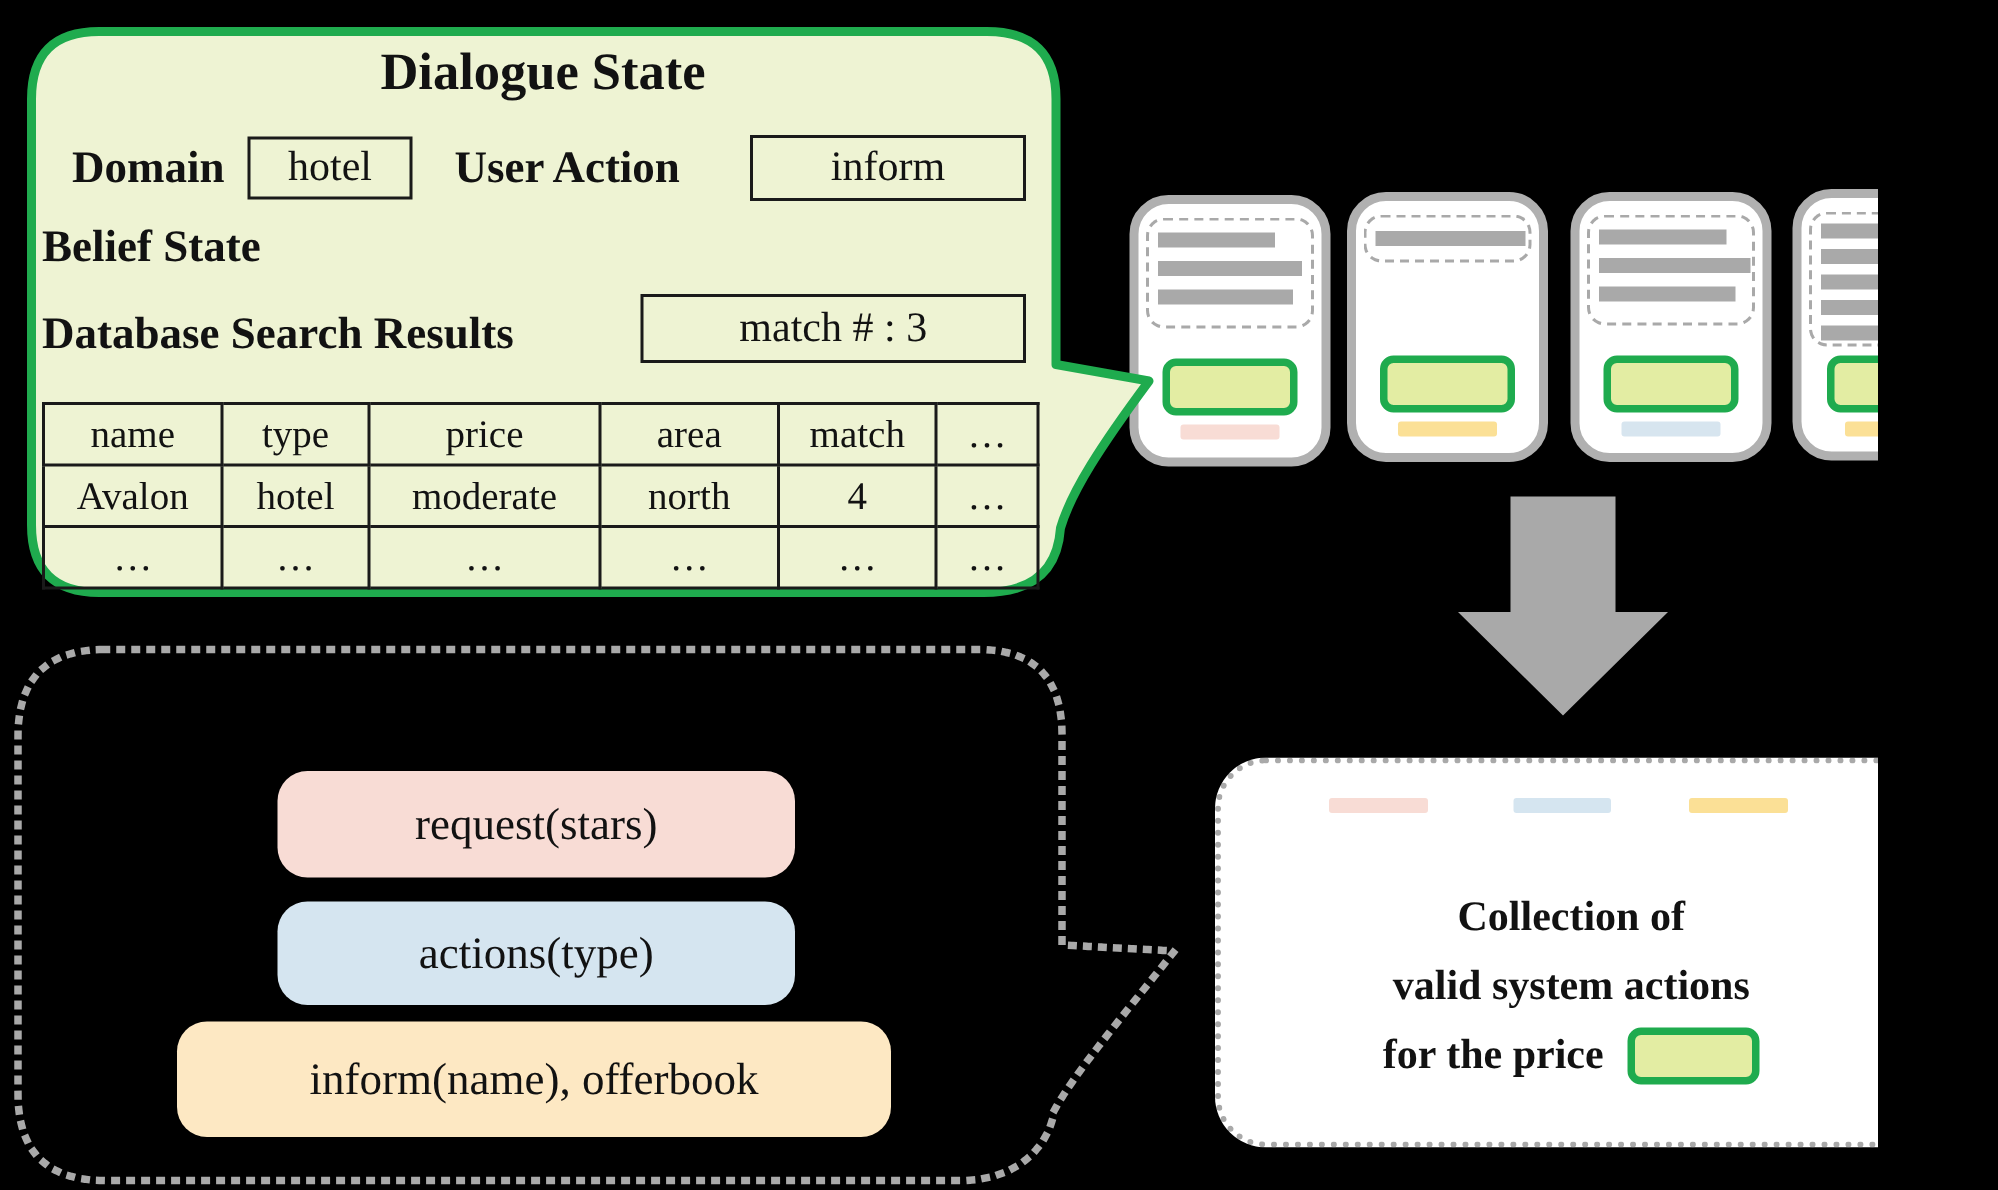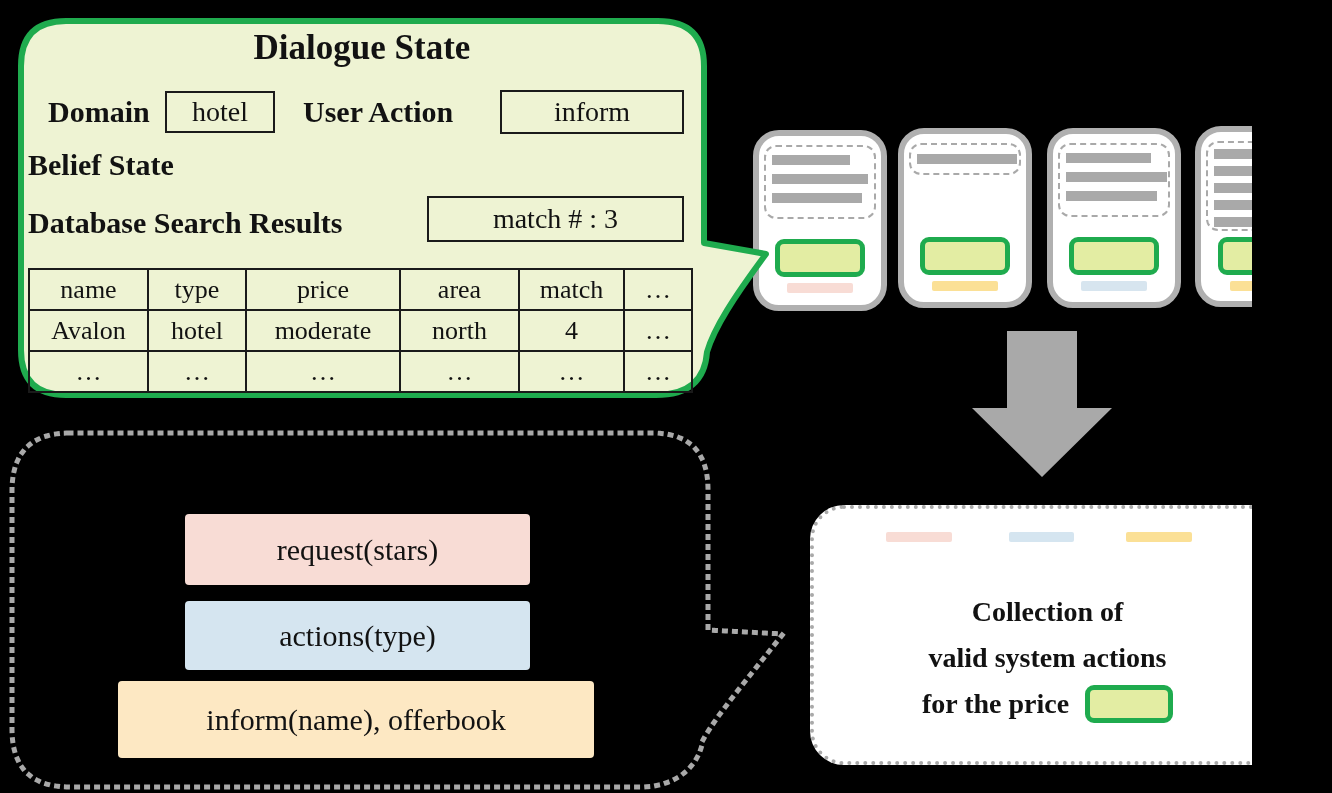--- a/index.html
+++ b/index.html
@@ -28,21 +28,21 @@
   .card{position:absolute;background:var(--white);border:6px solid var(--card-border);border-radius:26px;
         box-sizing:border-box;z-index:1;}
   .dash{position:absolute;left:5px;right:5px;top:9px;border:2px dashed var(--gray);border-radius:12px;
         box-sizing:border-box;display:flex;flex-direction:column;padding:8px 6px;gap:9px;}
   .bar{height:10px;background:var(--gray);flex:0 0 auto;}
   .chip{position:absolute;top:103px;left:50%;transform:translateX(-50%);width:80px;height:28px;
         border:5px solid var(--green);border-radius:9px;background:var(--chip-fill);box-sizing:content-box;}
   .accent{position:absolute;top:147px;left:50%;transform:translateX(-50%);width:66px;height:10px;border-radius:2px;}
 
   
-  .action-box{position:absolute;z-index:3;border-radius:4px;color:var(--ink);
+  .action-box{position:absolute;z-index:3;border-radius:20px;color:var(--ink);
               display:flex;align-items:center;justify-content:center;font-size:30px;white-space:nowrap;}
 
   
   #collection-box{position:absolute;left:810px;top:505px;width:475px;height:260px;z-index:3;
                   background:var(--white);border:4px dotted var(--gray);border-radius:34px;box-sizing:border-box;}
   .legend-bar{position:absolute;top:23px;height:10px;border-radius:2px;}
   #col-text{position:absolute;left:0;right:0;top:80px;text-align:center;font-weight:bold;
             font-size:28px;line-height:46px;color:var(--ink);}
   #col-line3{display:flex;align-items:center;justify-content:center;gap:16px;}
   .state-chip{display:inline-block;width:78px;height:28px;border:5px solid var(--green);

